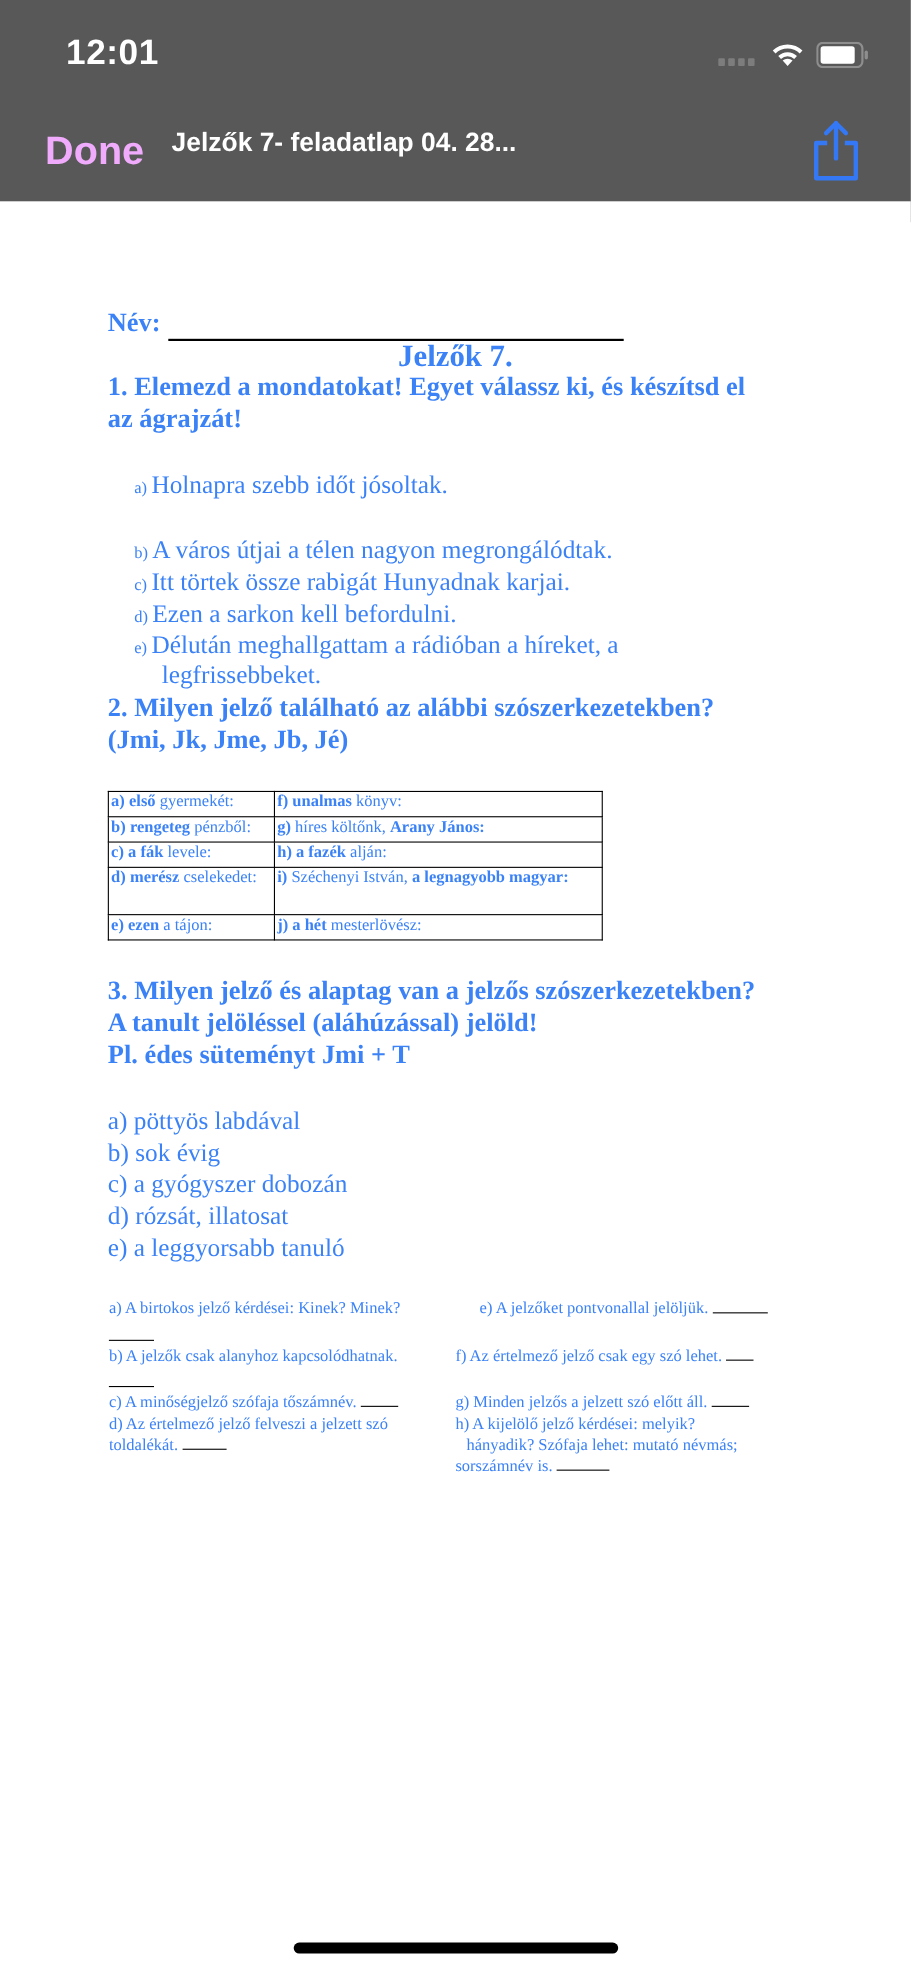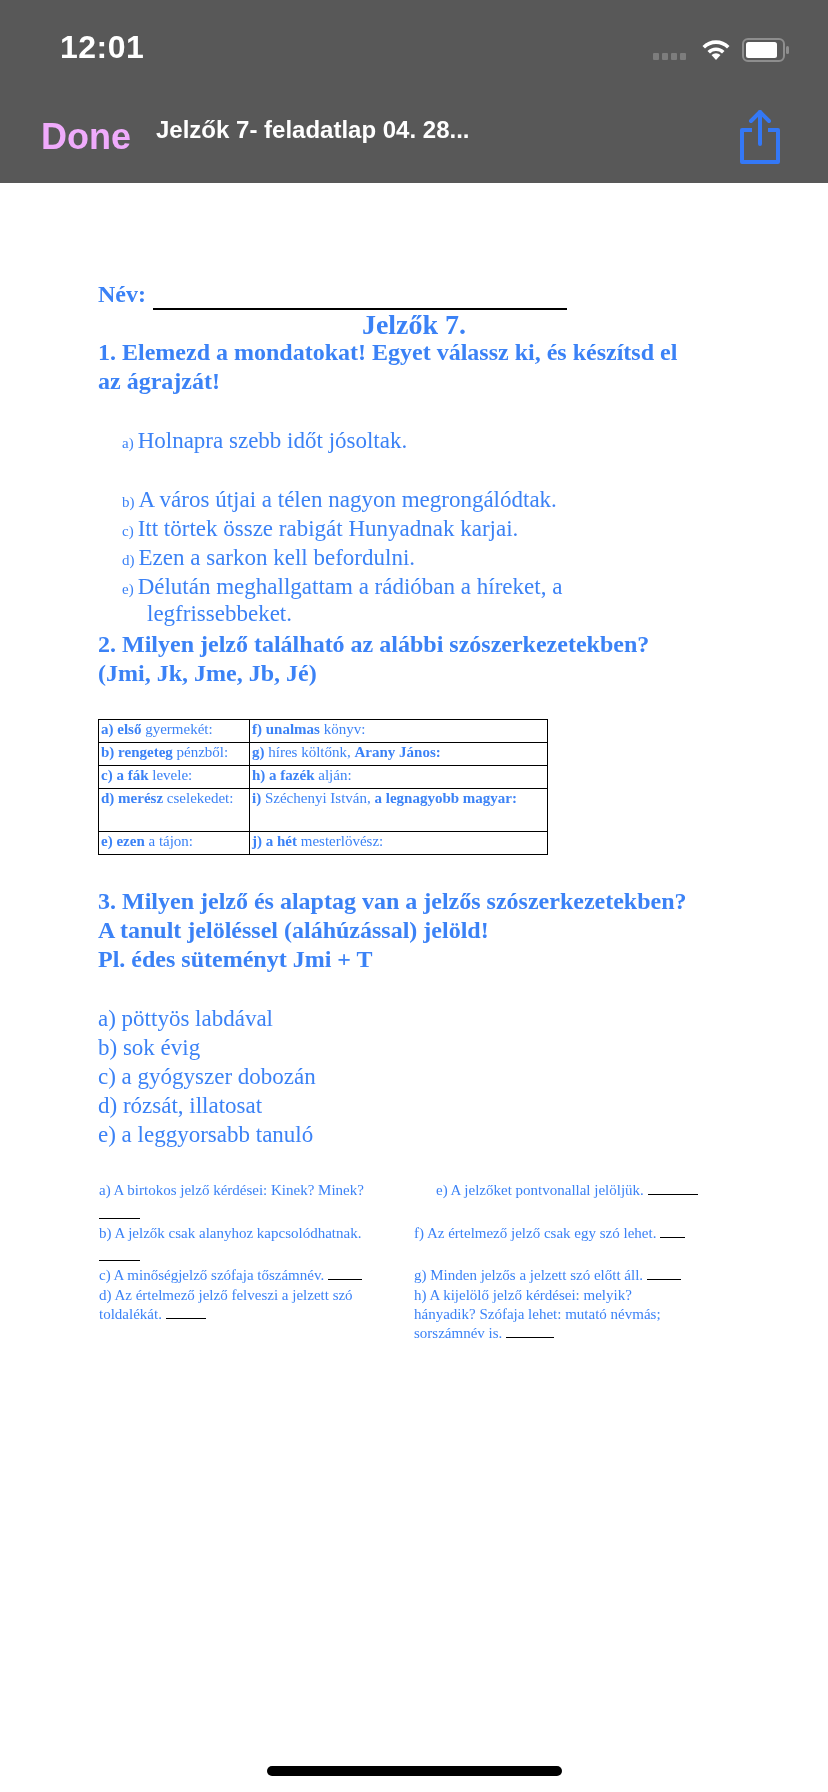--- a/index.html
+++ b/index.html
@@ -183,21 +183,21 @@
   </div>
   <div class="abs s4" style="left:414px; top:1041px;">
     <span>f) Az értelmező jelző csak egy szó lehet.</span> <span class="blank" style="width:25px;"></span>
   </div>
   <div class="abs s4" style="left:414px; top:1083px;">
     <span>g) Minden jelzős a jelzett szó előtt áll.</span> <span class="blank" style="width:34px;"></span>
   </div>
   <div class="abs s4" style="left:414px; top:1103px;">
     <span>h) A kijelölő jelző kérdései: melyik?</span>
   </div>
-  <div class="abs s4" style="left:414px; top:1122px;">
+  <div class="abs s4" style="left:424px; top:1122px;">
     <span>hányadik? Szófaja lehet: mutató névmás;</span>
   </div>
   <div class="abs s4" style="left:414px; top:1141px;">
     <span>sorszámnév is.</span> <span class="blank" style="width:48px;"></span>
   </div>
 </div>
 
 <div class="home-ind"></div>
 
 </body></html>

